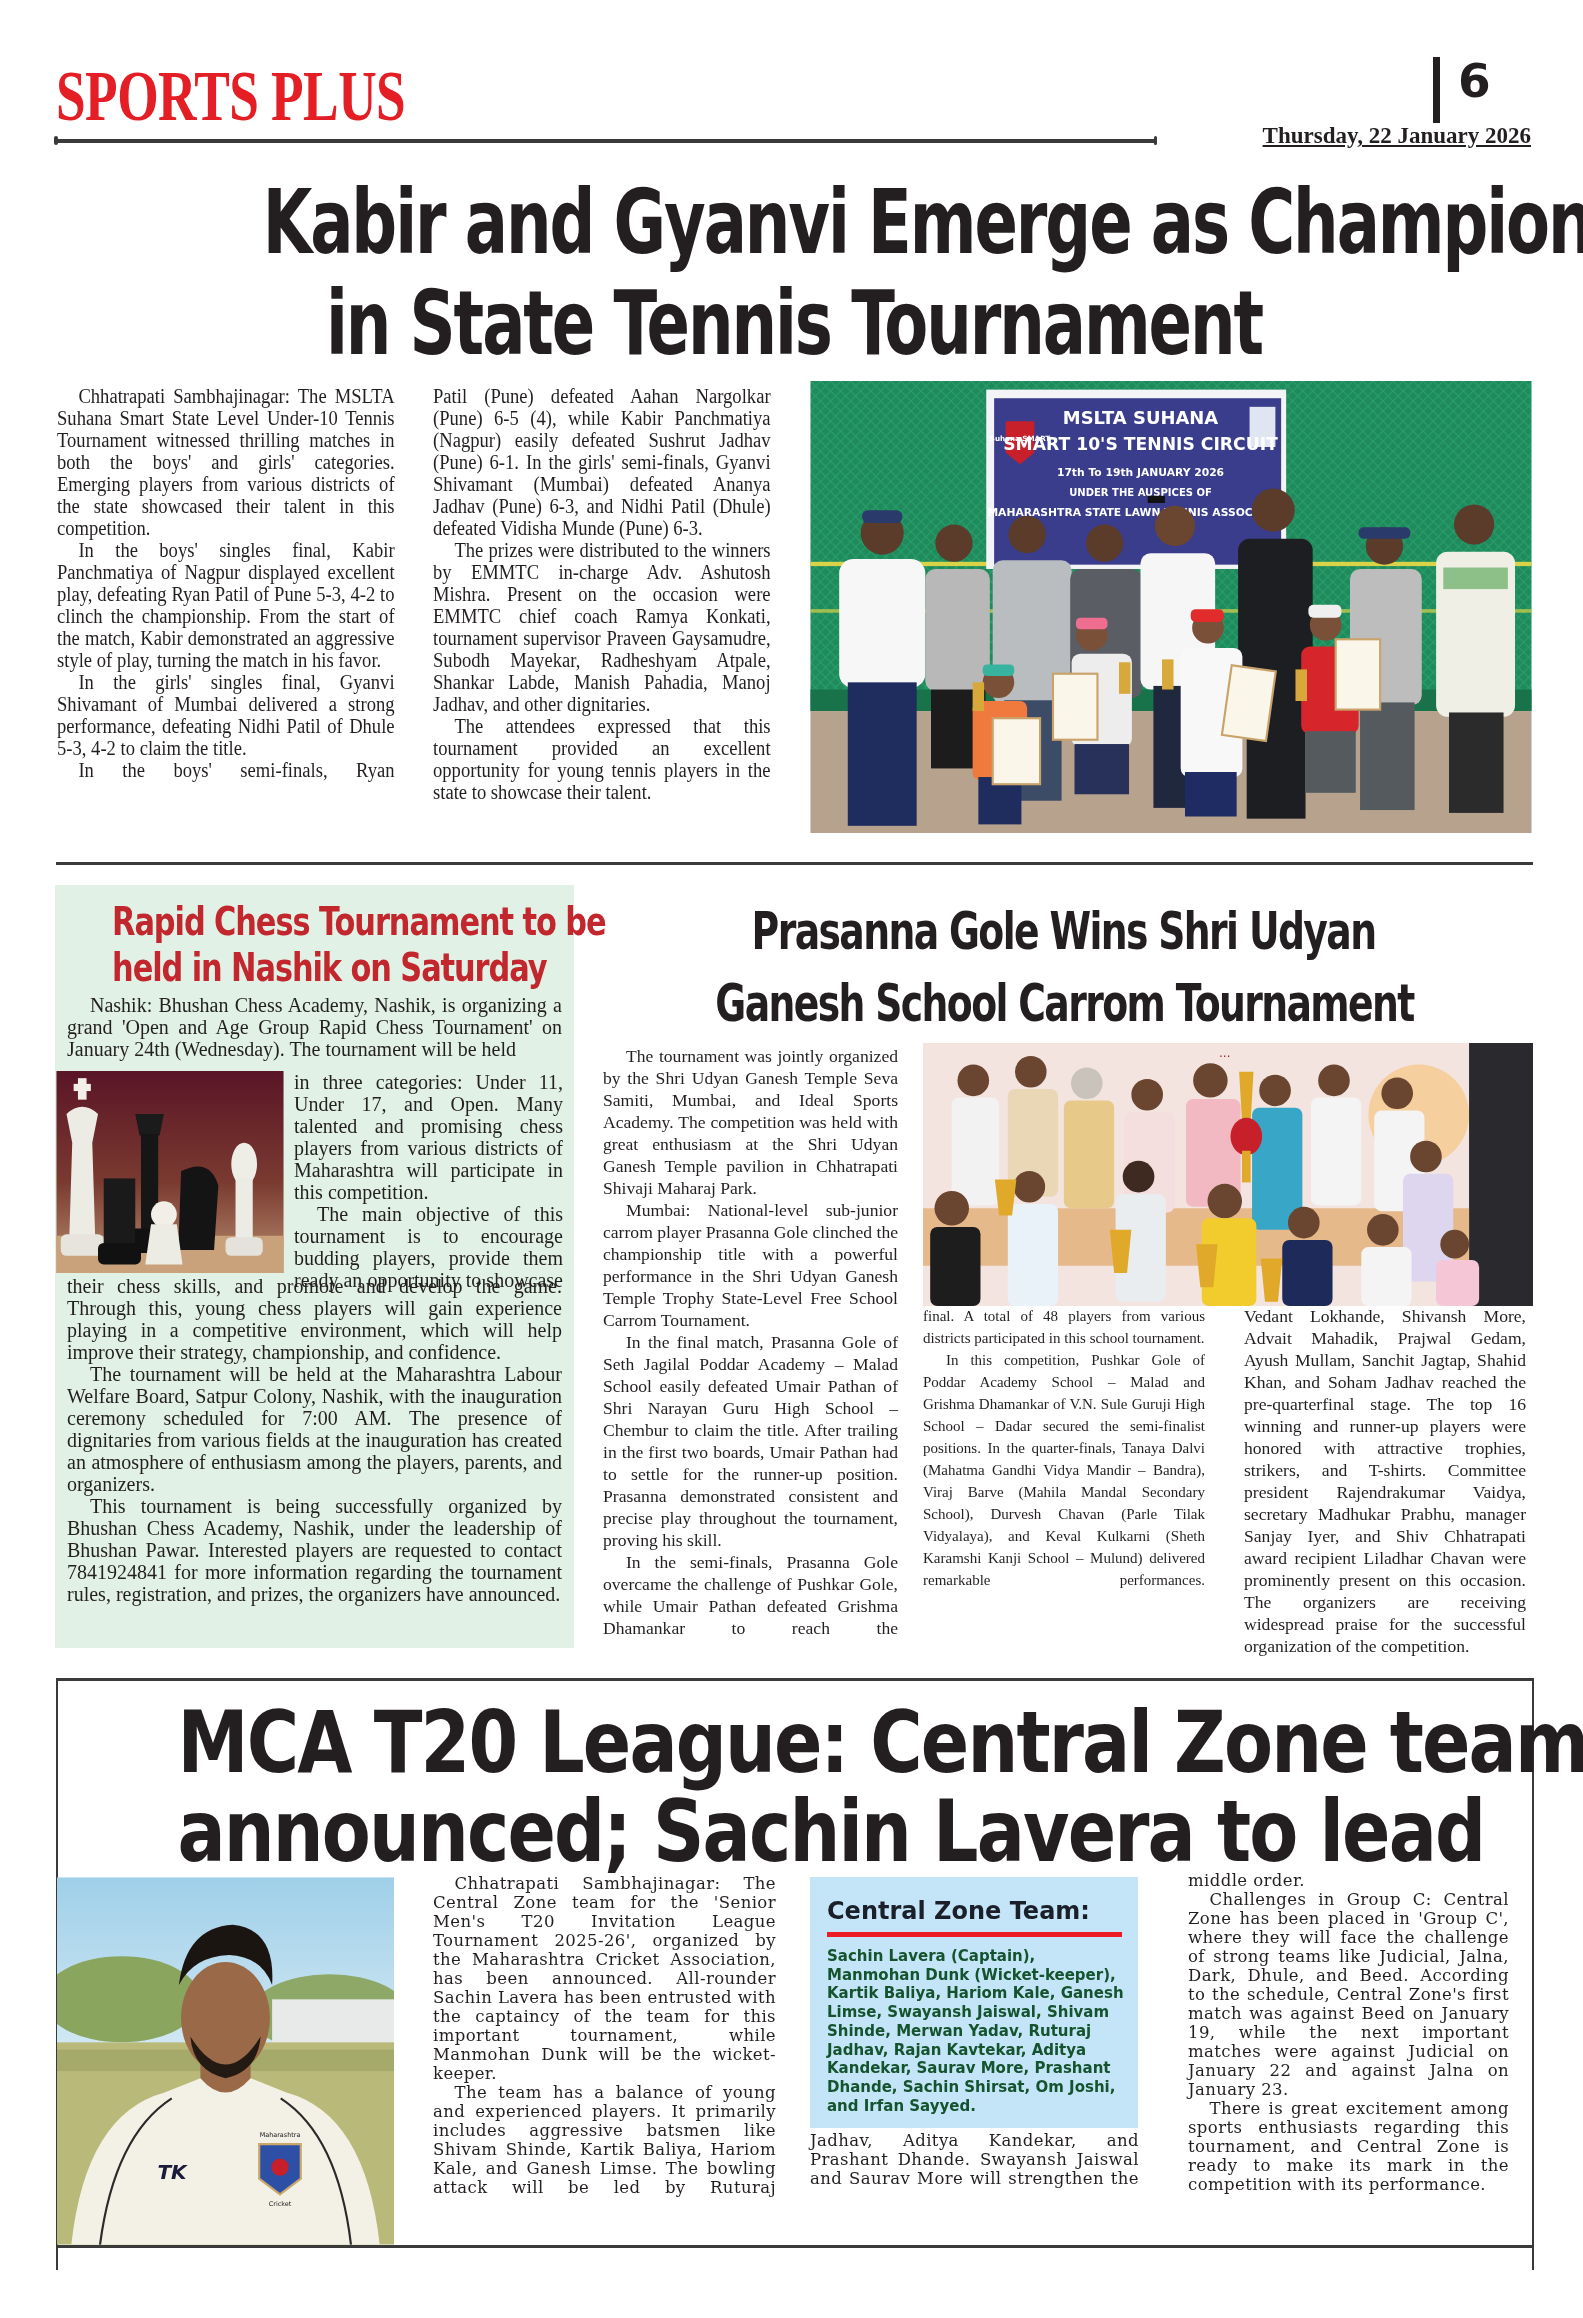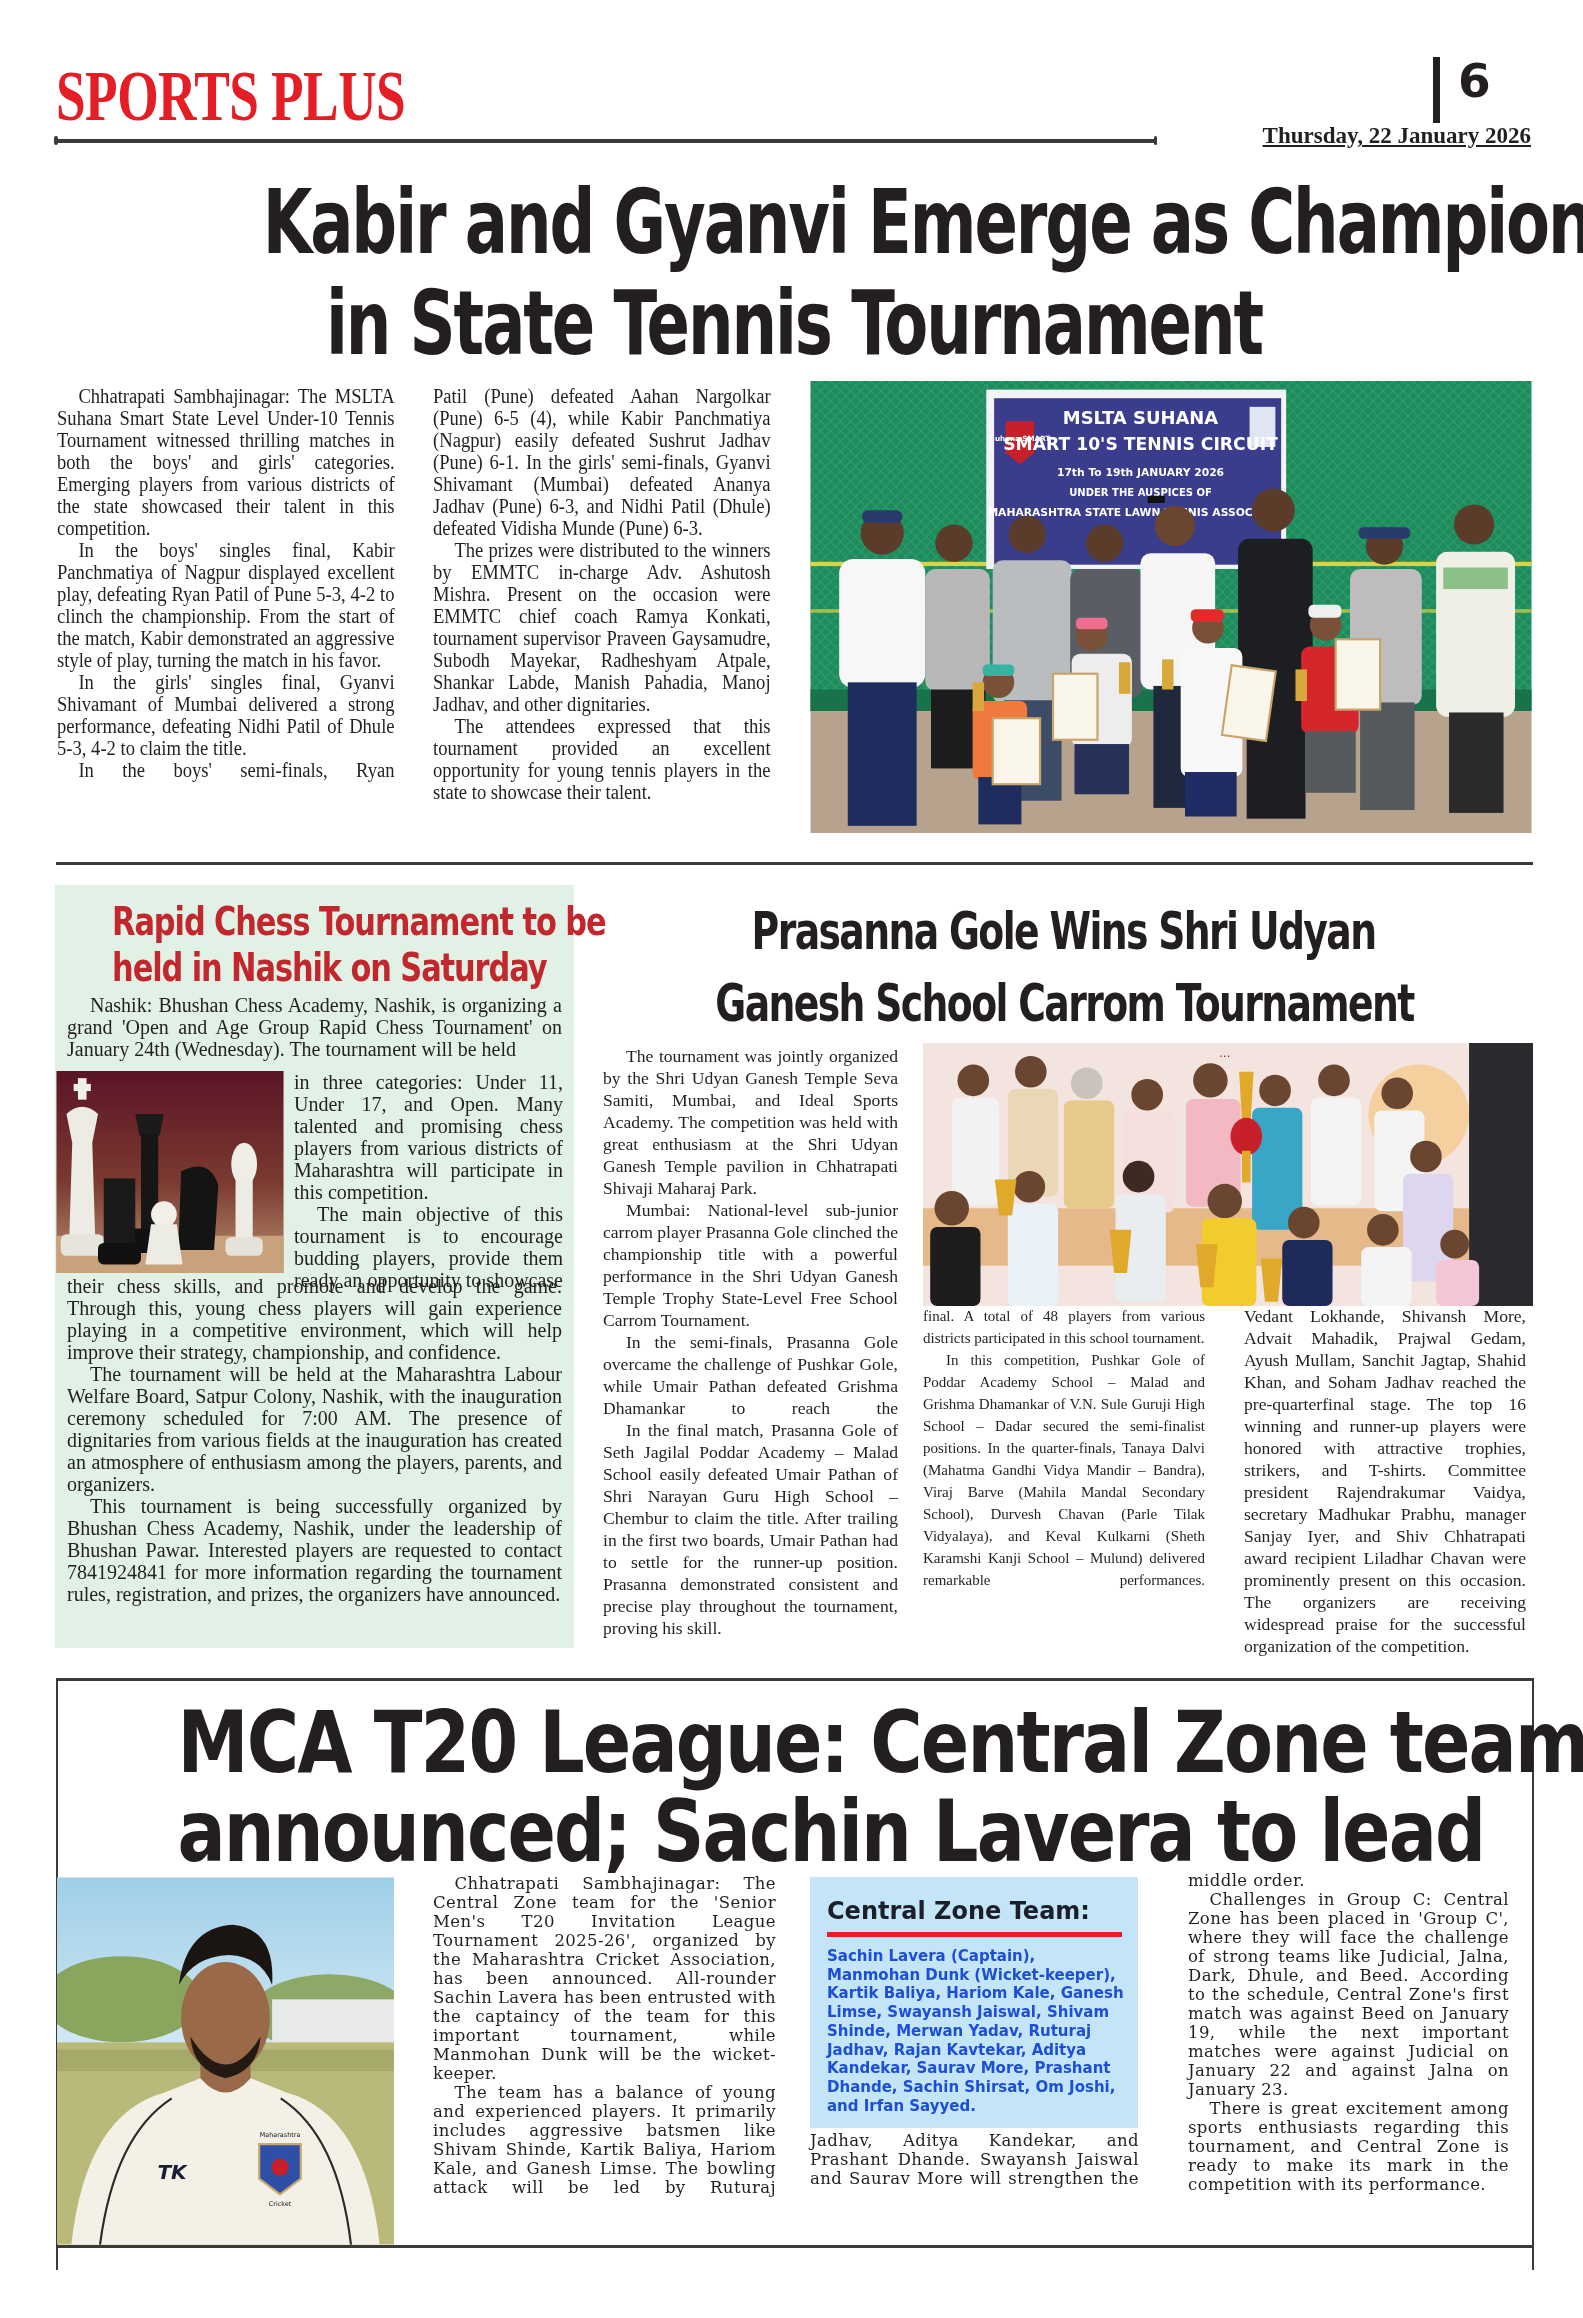--- a/index.html
+++ b/index.html
@@ -104,21 +104,21 @@
   #mca-col-1 { left: 433px; top: 1874px; width: 343px; }
   #team-box { left: 810px; top: 1877px; width: 328px; height: 251px; background: #c4e5f7; }
   #team-box-title {
     left: 827px; top: 1897px; font-family: "DejaVu Sans", sans-serif; font-weight: bold;
     font-size: 24px; line-height: 29px; color: #1b1f2a; white-space: nowrap;
   }
   #team-box-rule { left: 827px; top: 1932px; width: 295px; height: 5px; background: #ed1c24; }
   #team-box-list {
     left: 827px; top: 1947px; width: 300px;
     font-family: "DejaVu Sans", sans-serif; font-weight: bold;
-    font-size: 15px; line-height: 18.7px; color: #1d4ed8;
+    font-size: 15px; line-height: 18.7px; color: #14532d;
   }
   #mca-col-2 { left: 810px; top: 2131px; width: 329px; }
   #mca-col-3 { left: 1188px; top: 1871px; width: 321px; }
 </style>
 </head>
 <body>
 
 <div class="abs" id="masthead-title">SPORTS PLUS</div>
 <div class="abs" id="masthead-rule"></div>
 <div class="abs" id="page-bar"></div>
@@ -286,22 +286,22 @@
   <p>This tournament is being successfully organized by Bhushan Chess Academy, Nashik, under the leadership of Bhushan Pawar. Interested players are requested to contact 7841924841 for more information regarding the tournament rules, registration, and prizes, the organizers have announced.</p>
 </div>
 
 <h2 class="abs condensed-head" id="carrom-headline">
   <span>Prasanna Gole Wins Shri Udyan</span>
   <span>Ganesh School Carrom Tournament</span>
 </h2>
 <div class="abs col" id="carrom-col-1">
   <p>The tournament was jointly organized by the Shri Udyan Ganesh Temple Seva Samiti, Mumbai, and Ideal Sports Academy. The competition was held with great enthusiasm at the Shri Udyan Ganesh Temple pavilion in Chhatrapati Shivaji Maharaj Park.</p>
   <p>Mumbai: National-level sub-junior carrom player Prasanna Gole clinched the championship title with a powerful performance in the Shri Udyan Ganesh Temple Trophy State-Level Free School Carrom Tournament.</p>
+  <p>In the final match, Prasanna Gole of Seth Jagilal Poddar Academy – Malad School easily defeated Umair Pathan of Shri Narayan Guru High School – Chembur to claim the title. After trailing in the first two boards, Umair Pathan had to settle for the runner-up position. Prasanna demonstrated consistent and precise play throughout the tournament, proving his skill.</p>
   <p style="text-align-last: justify;">In the semi-finals, Prasanna Gole overcame the challenge of Pushkar Gole, while Umair Pathan defeated Grishma Dhamankar to reach the</p>
-  <p>In the final match, Prasanna Gole of Seth Jagilal Poddar Academy – Malad School easily defeated Umair Pathan of Shri Narayan Guru High School – Chembur to claim the title. After trailing in the first two boards, Umair Pathan had to settle for the runner-up position. Prasanna demonstrated consistent and precise play throughout the tournament, proving his skill.</p>
 </div>
 <div class="abs" id="carrom-photo">
   <svg width="610" height="263" viewBox="0 0 849 366">
     <rect width="849" height="366" fill="#f3e4e0"></rect>
     <rect x="760" width="89" height="366" fill="#2a2a2e"></rect>
     <circle cx="690" cy="100" r="70" fill="#f6c98e" opacity="0.8"></circle>
     <rect y="230" width="760" height="80" fill="#e6b98a"></rect>
     <text x="420" y="20" font-family="DejaVu Sans, sans-serif" font-size="16" fill="#8a1a1a" text-anchor="middle">…</text>
     <g>
       <circle cx="70" cy="52" r="22" fill="#6a4530"></circle>

